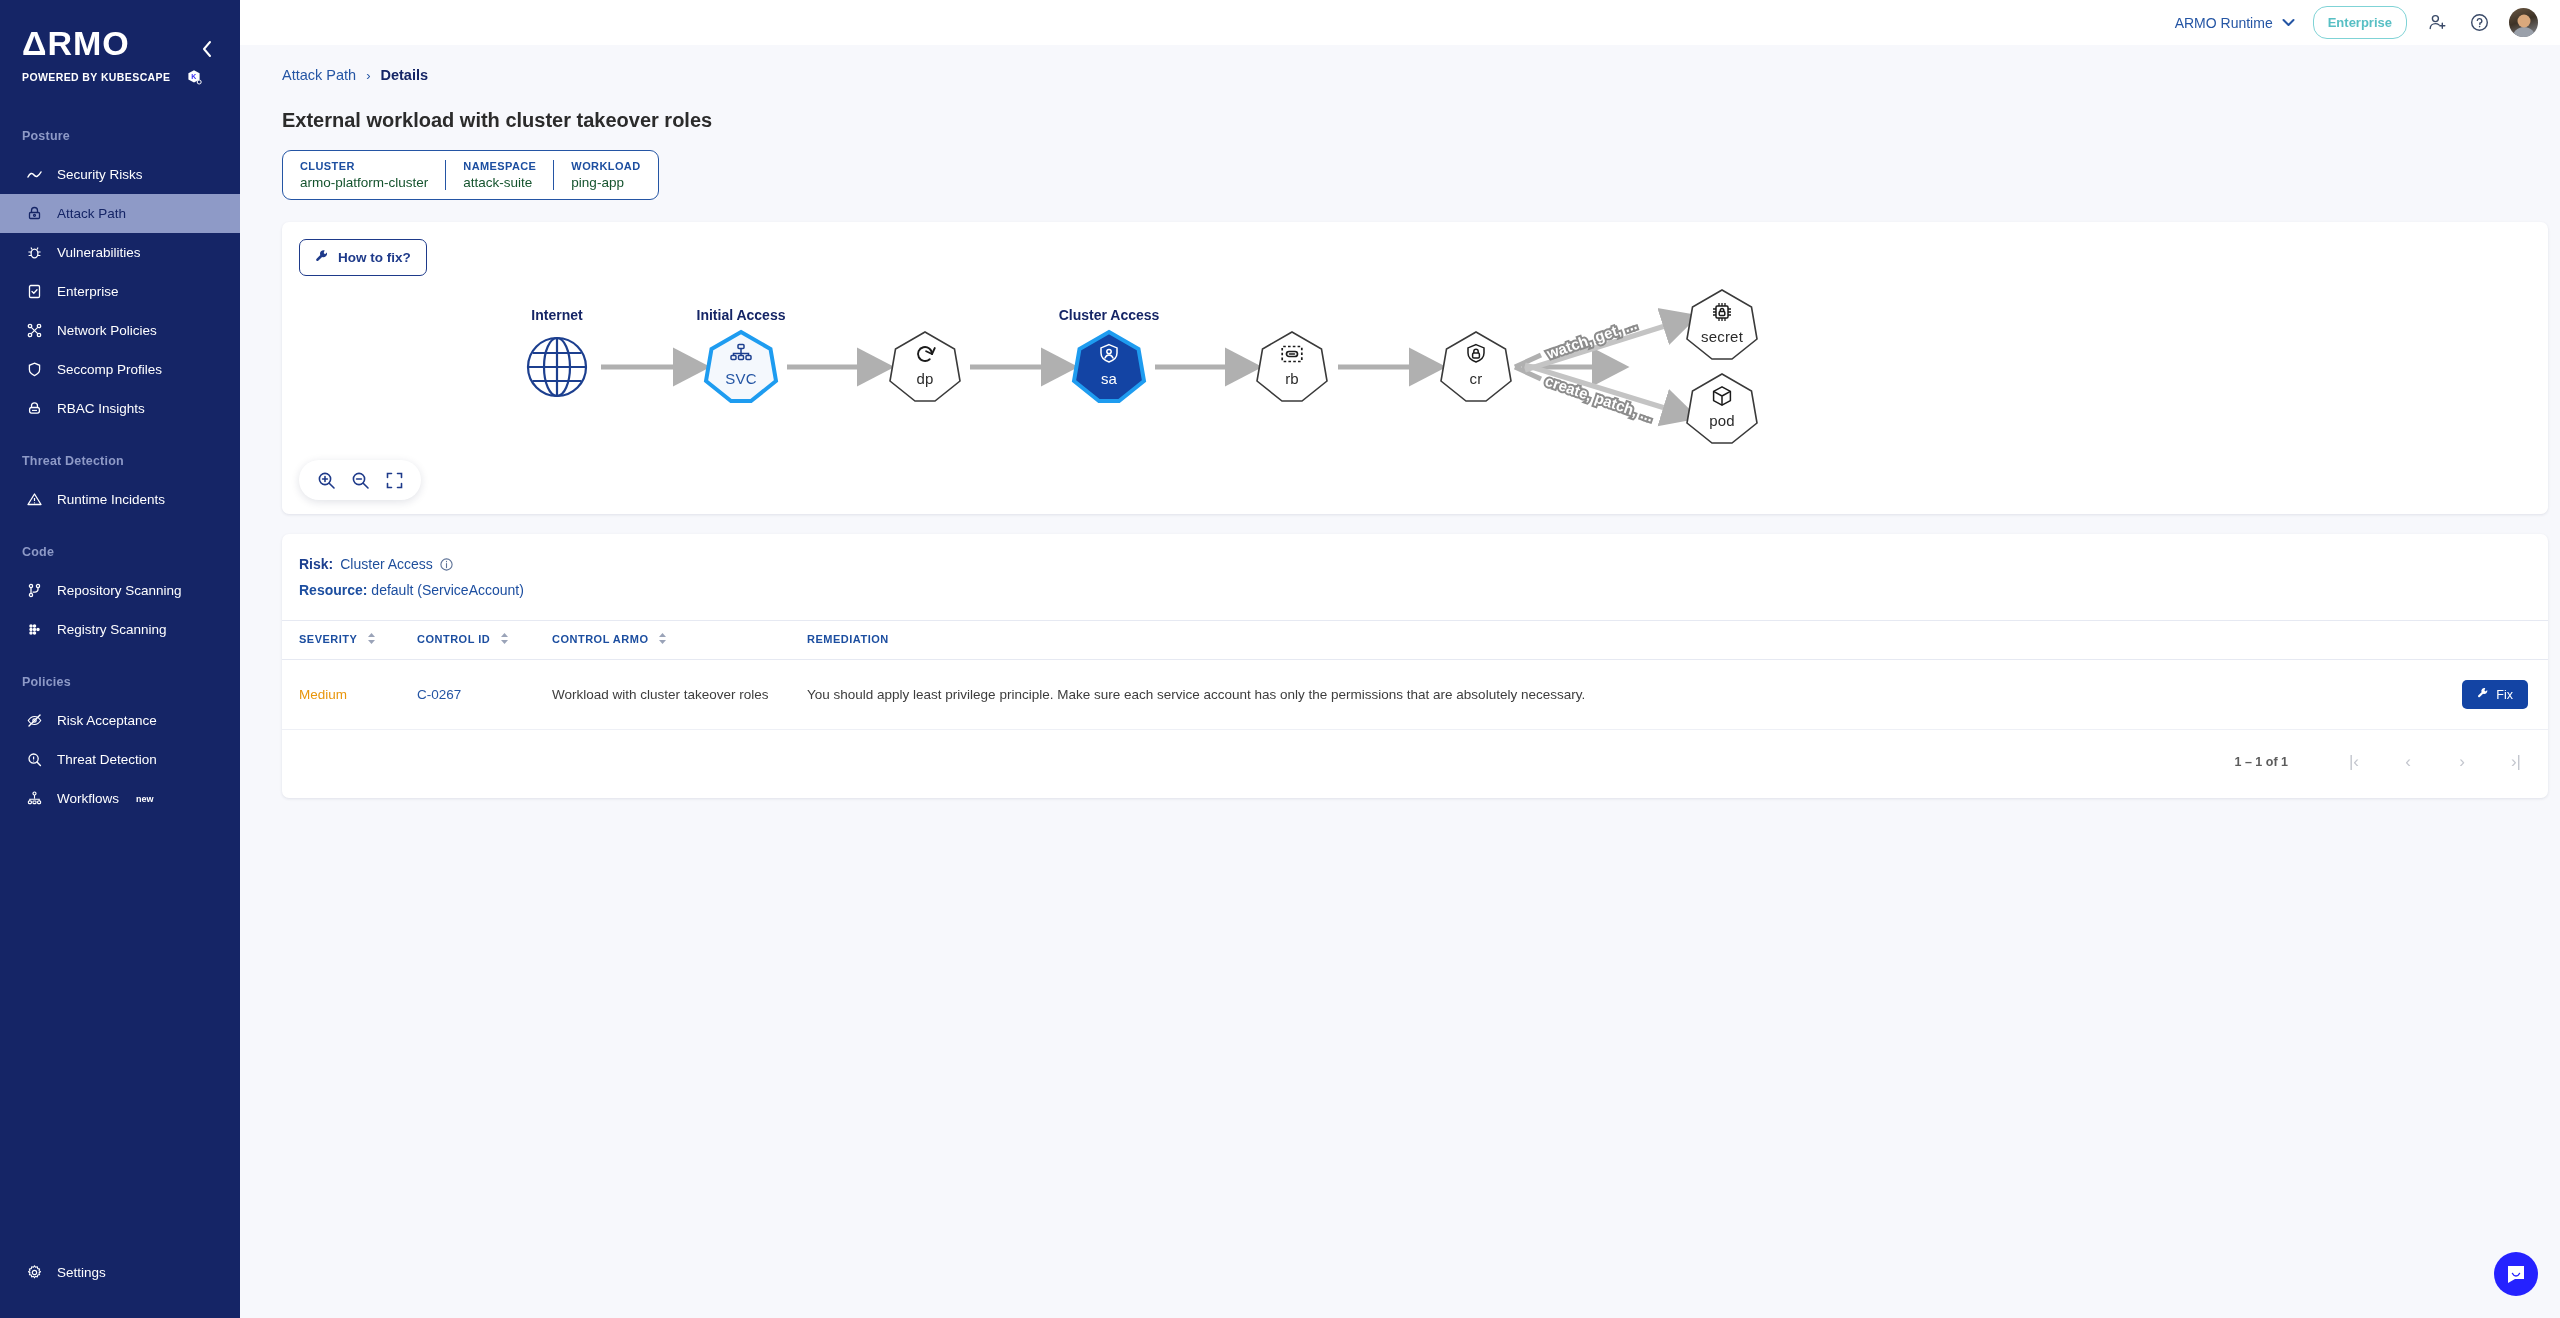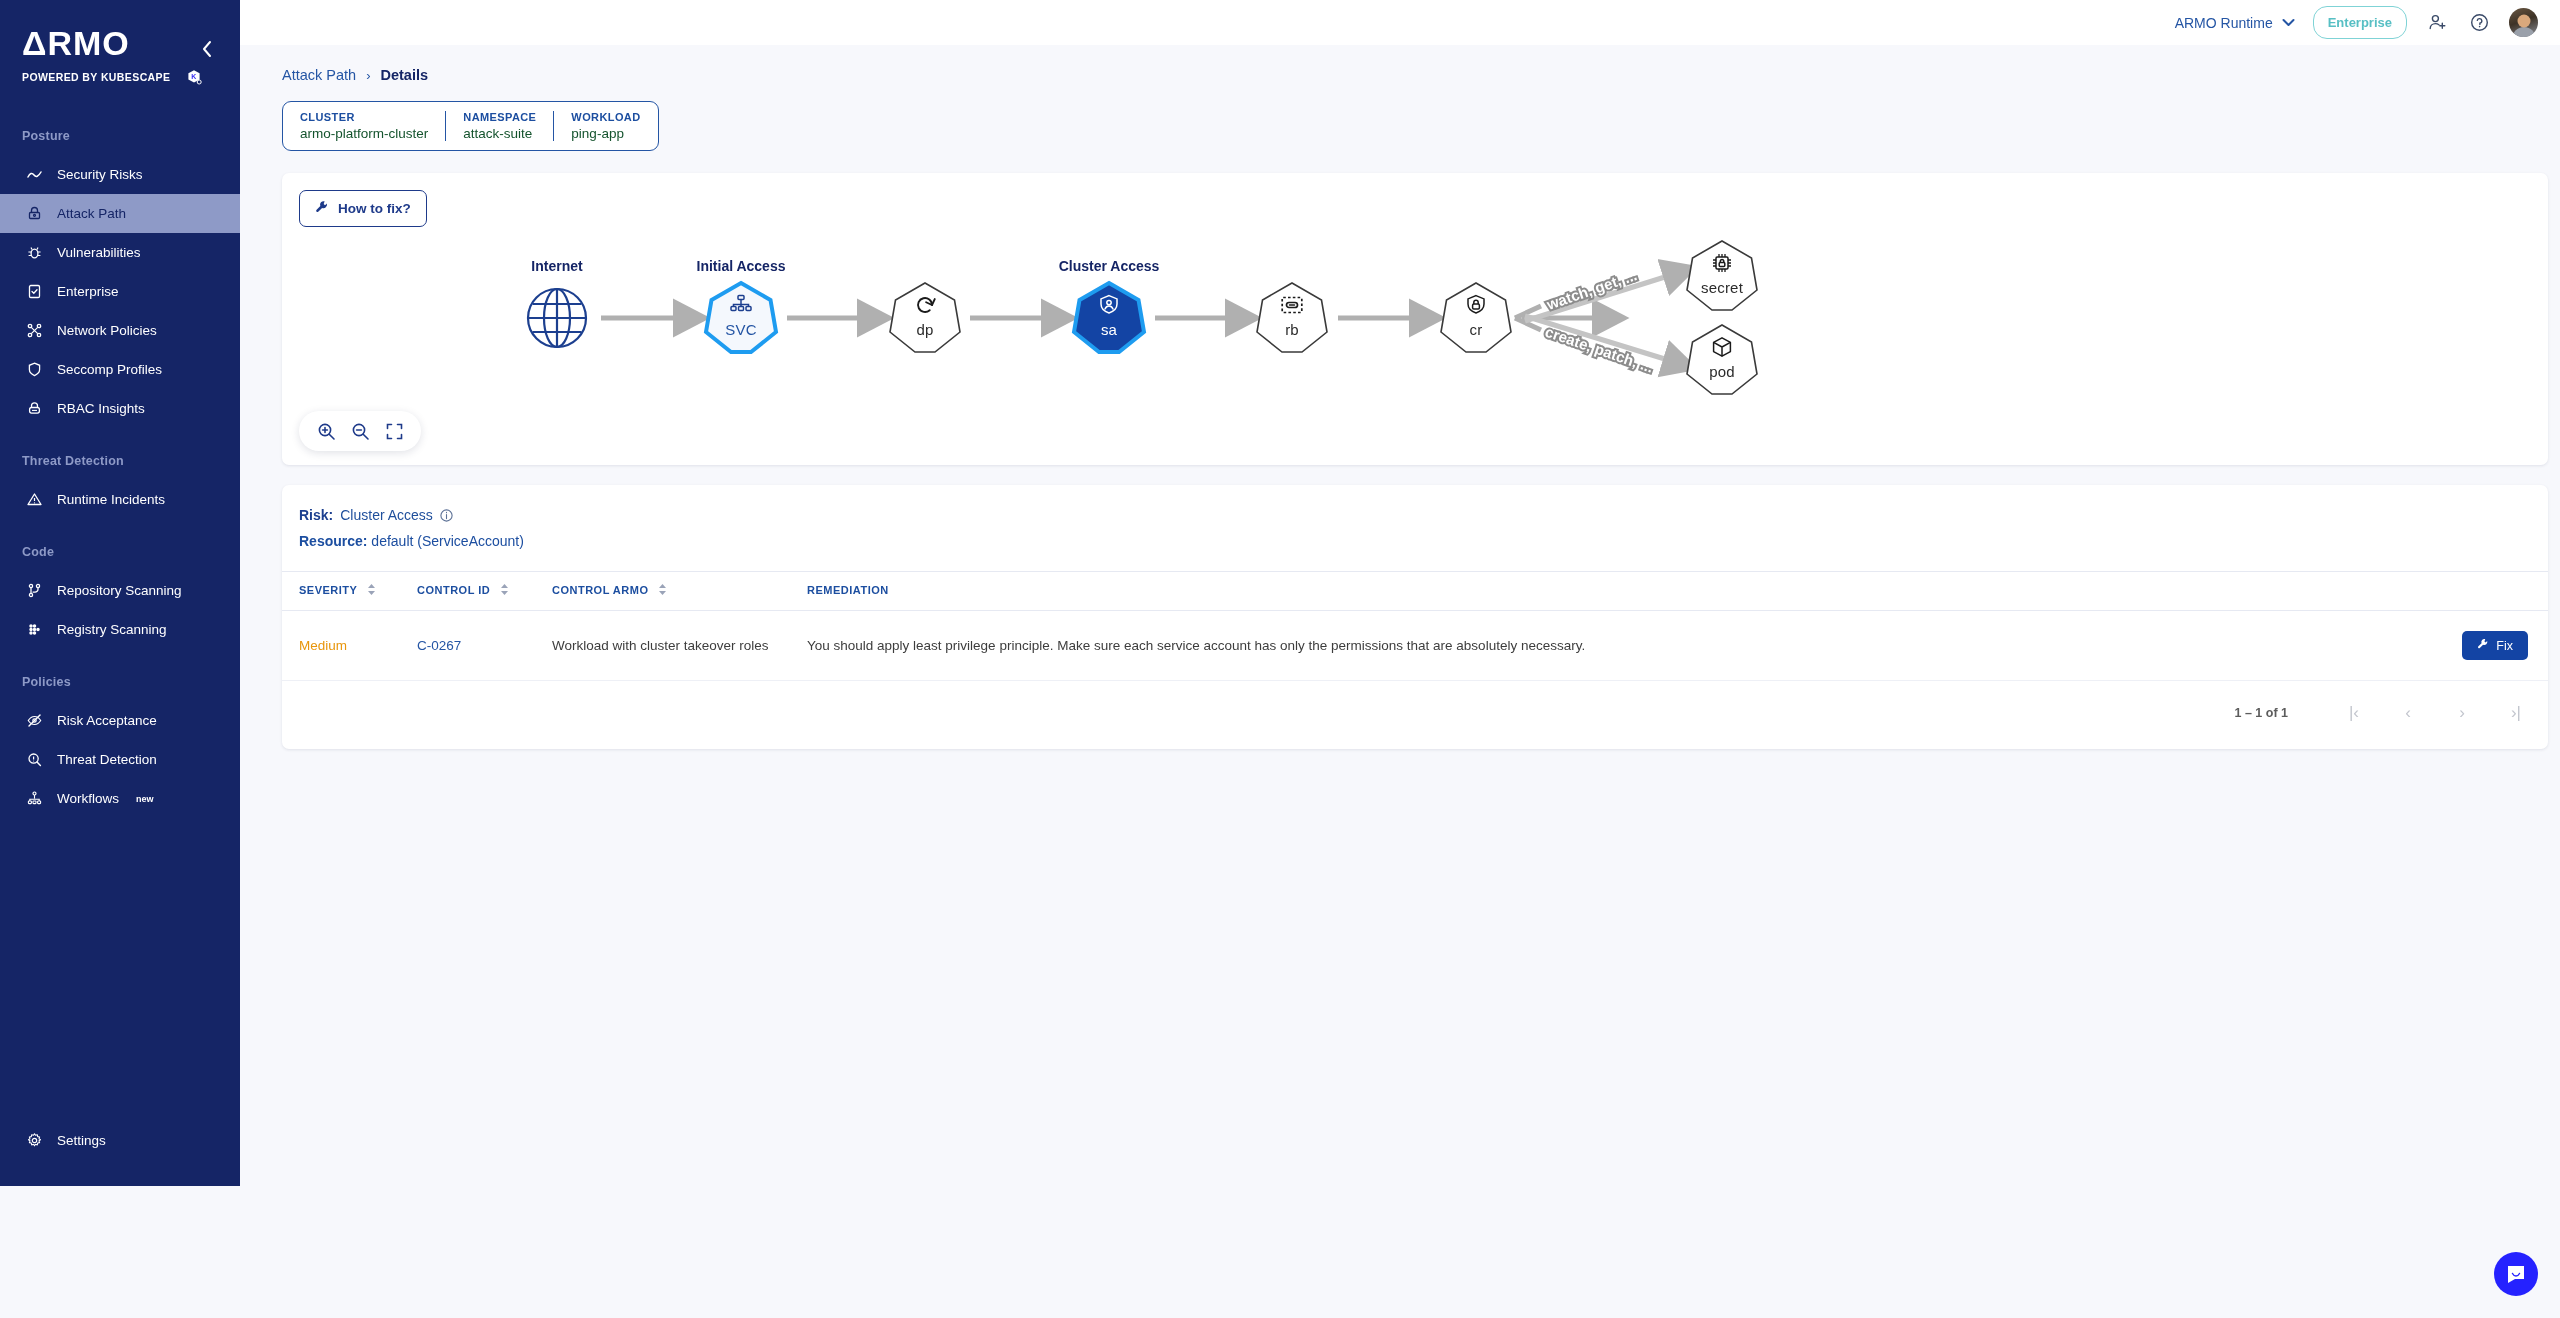--- a/index.html
+++ b/index.html
@@ -6,21 +6,21 @@
   html, body {
     width: 2560px; height: 1318px;
     font-family: "Liberation Sans", sans-serif;
     background: #f7f8fc;
     overflow: hidden;
   }
   .app { display: flex; width: 2560px; height: 1318px; }
 
   
   .sidebar {
-    width: 240px; min-width: 240px; height: 1186px;
+    width: 240px; min-width: 240px; height: 1318px;
     background: #152566;
     position: relative;
     color: #fff;
   }
   .logo-wrap { padding: 26px 0 0 22px; position: relative; }
   .logo-main {
     font-size: 34px; font-weight: bold; letter-spacing: 1px;
     color: #ffffff; line-height: 1;
   }
   .logo-sub {
@@ -448,20 +448,21 @@
     </div>
 
     <div class="content">
 
       <div class="breadcrumb">
         <span class="crumb-link">Attack Path</span>
         <span class="crumb-sep">›</span>
         <span class="crumb-cur">Details</span>
       </div>
 
+      <h1 class="page-title">External workload with cluster takeover roles</h1>
 
       <div class="meta-card">
         <div class="meta-col">
           <div class="meta-label">CLUSTER</div>
           <div class="meta-value">armo-platform-cluster</div>
         </div>
         <div class="meta-col">
           <div class="meta-label">NAMESPACE</div>
           <div class="meta-value">attack-suite</div>
         </div>

